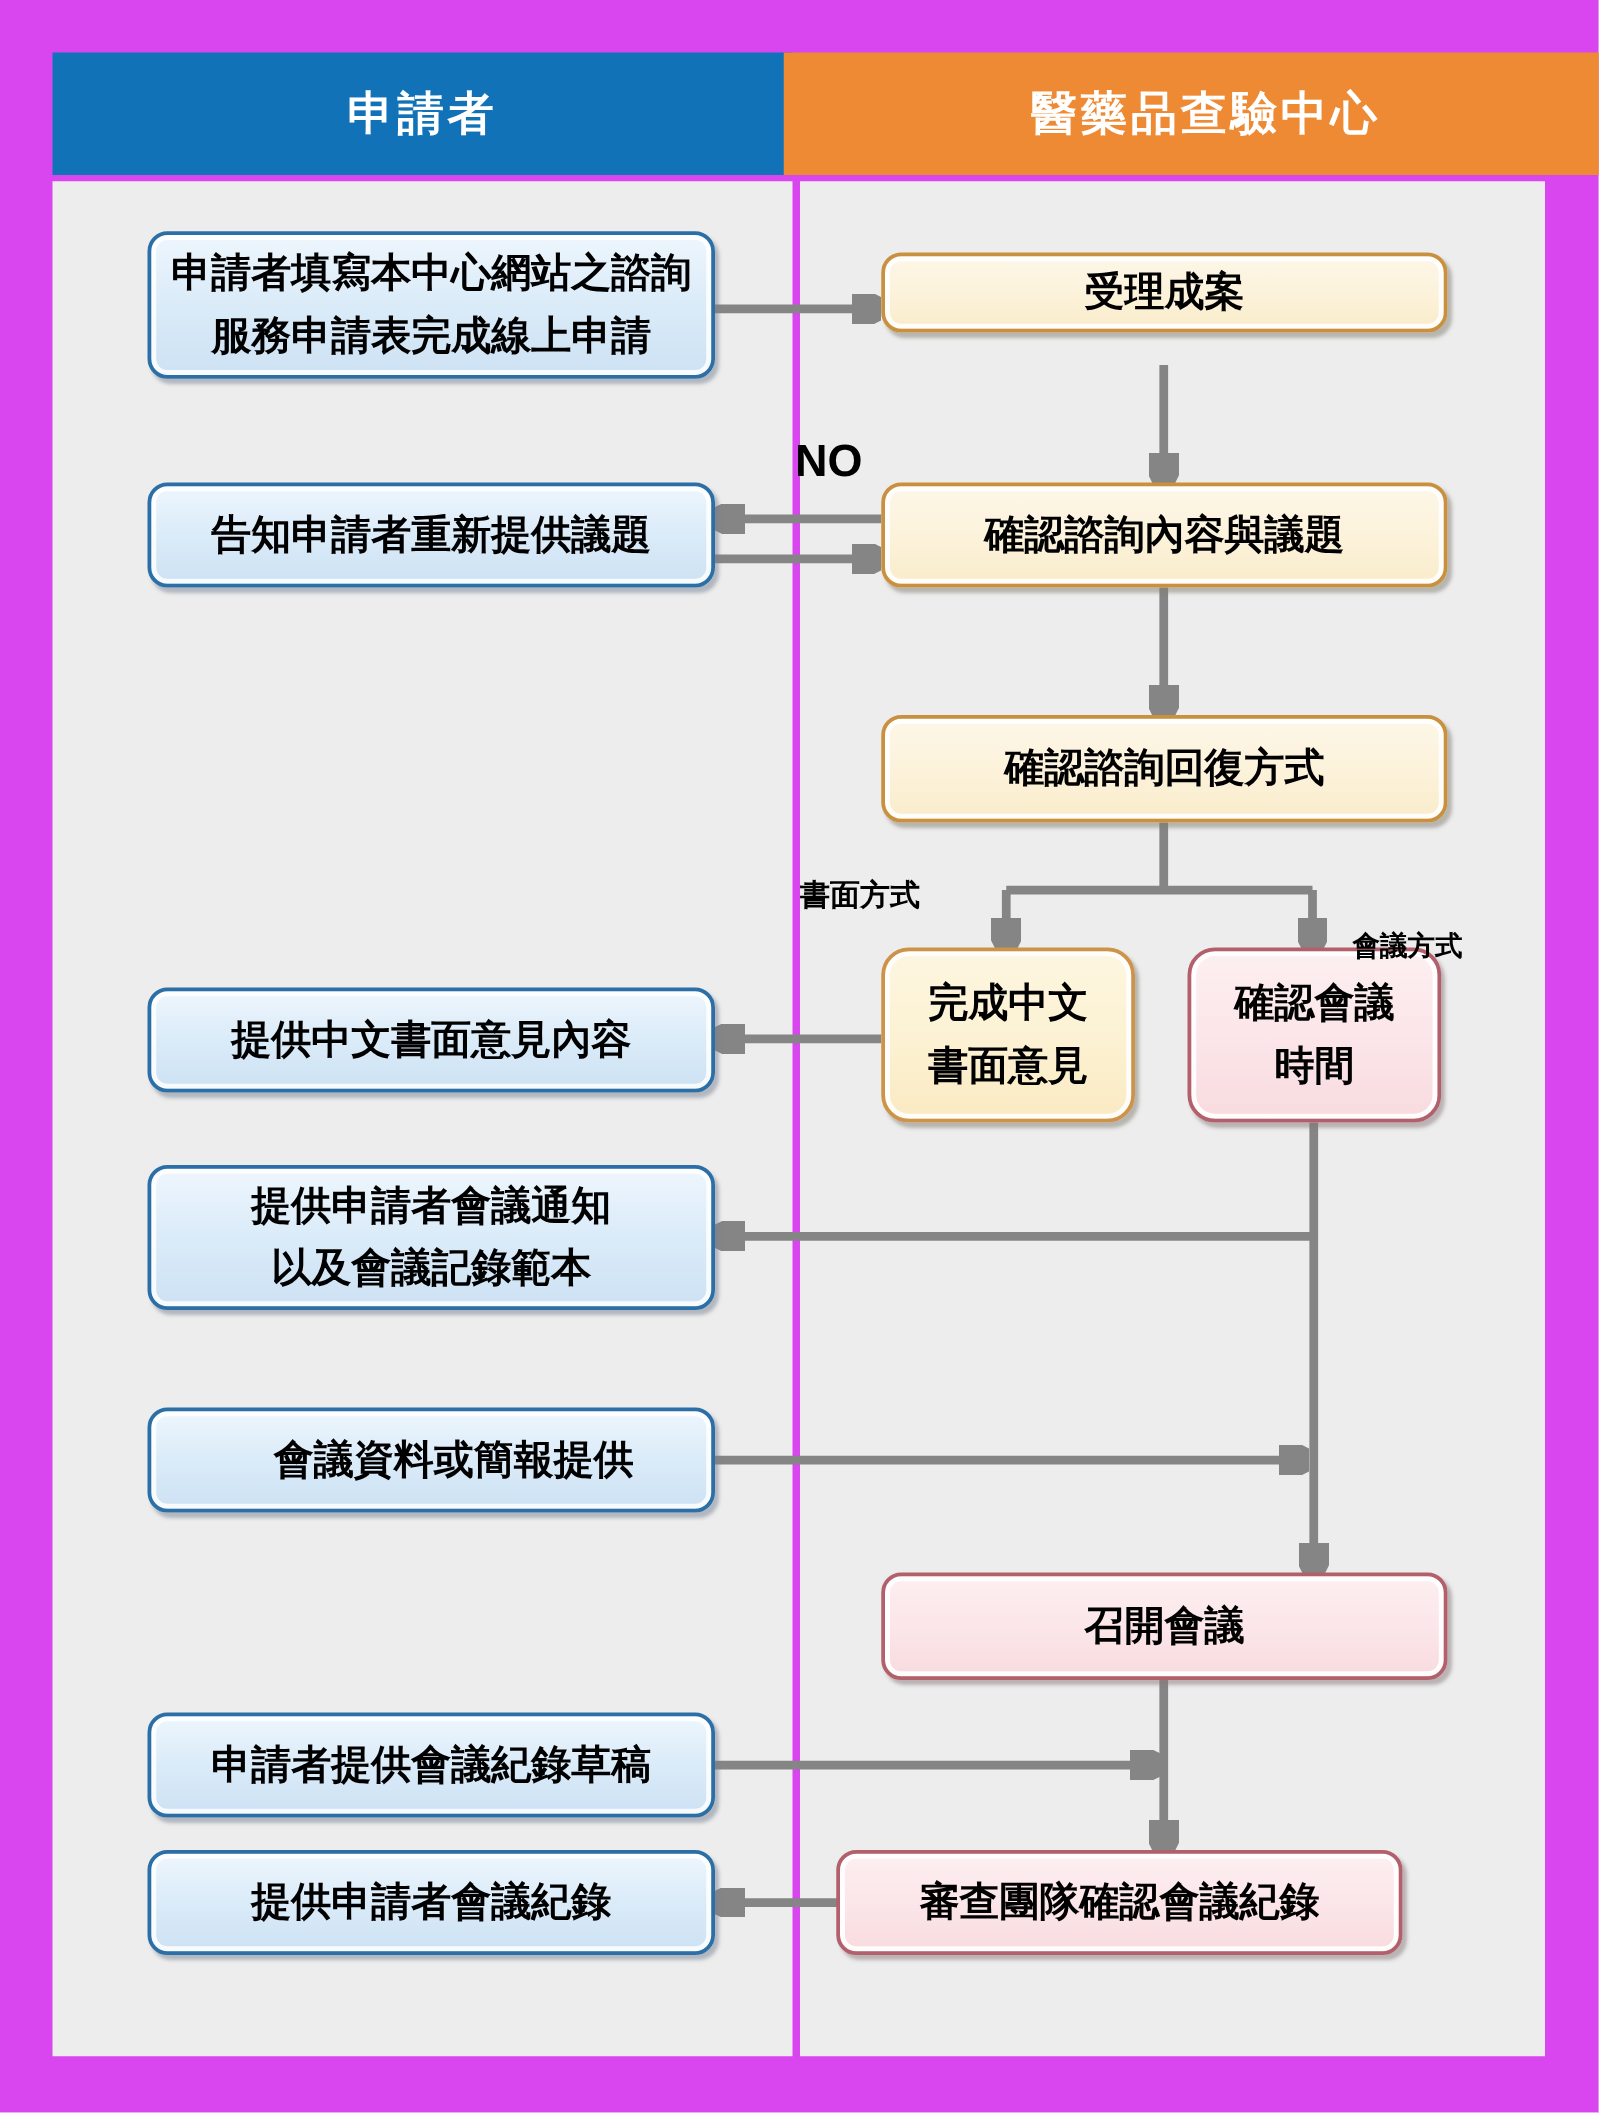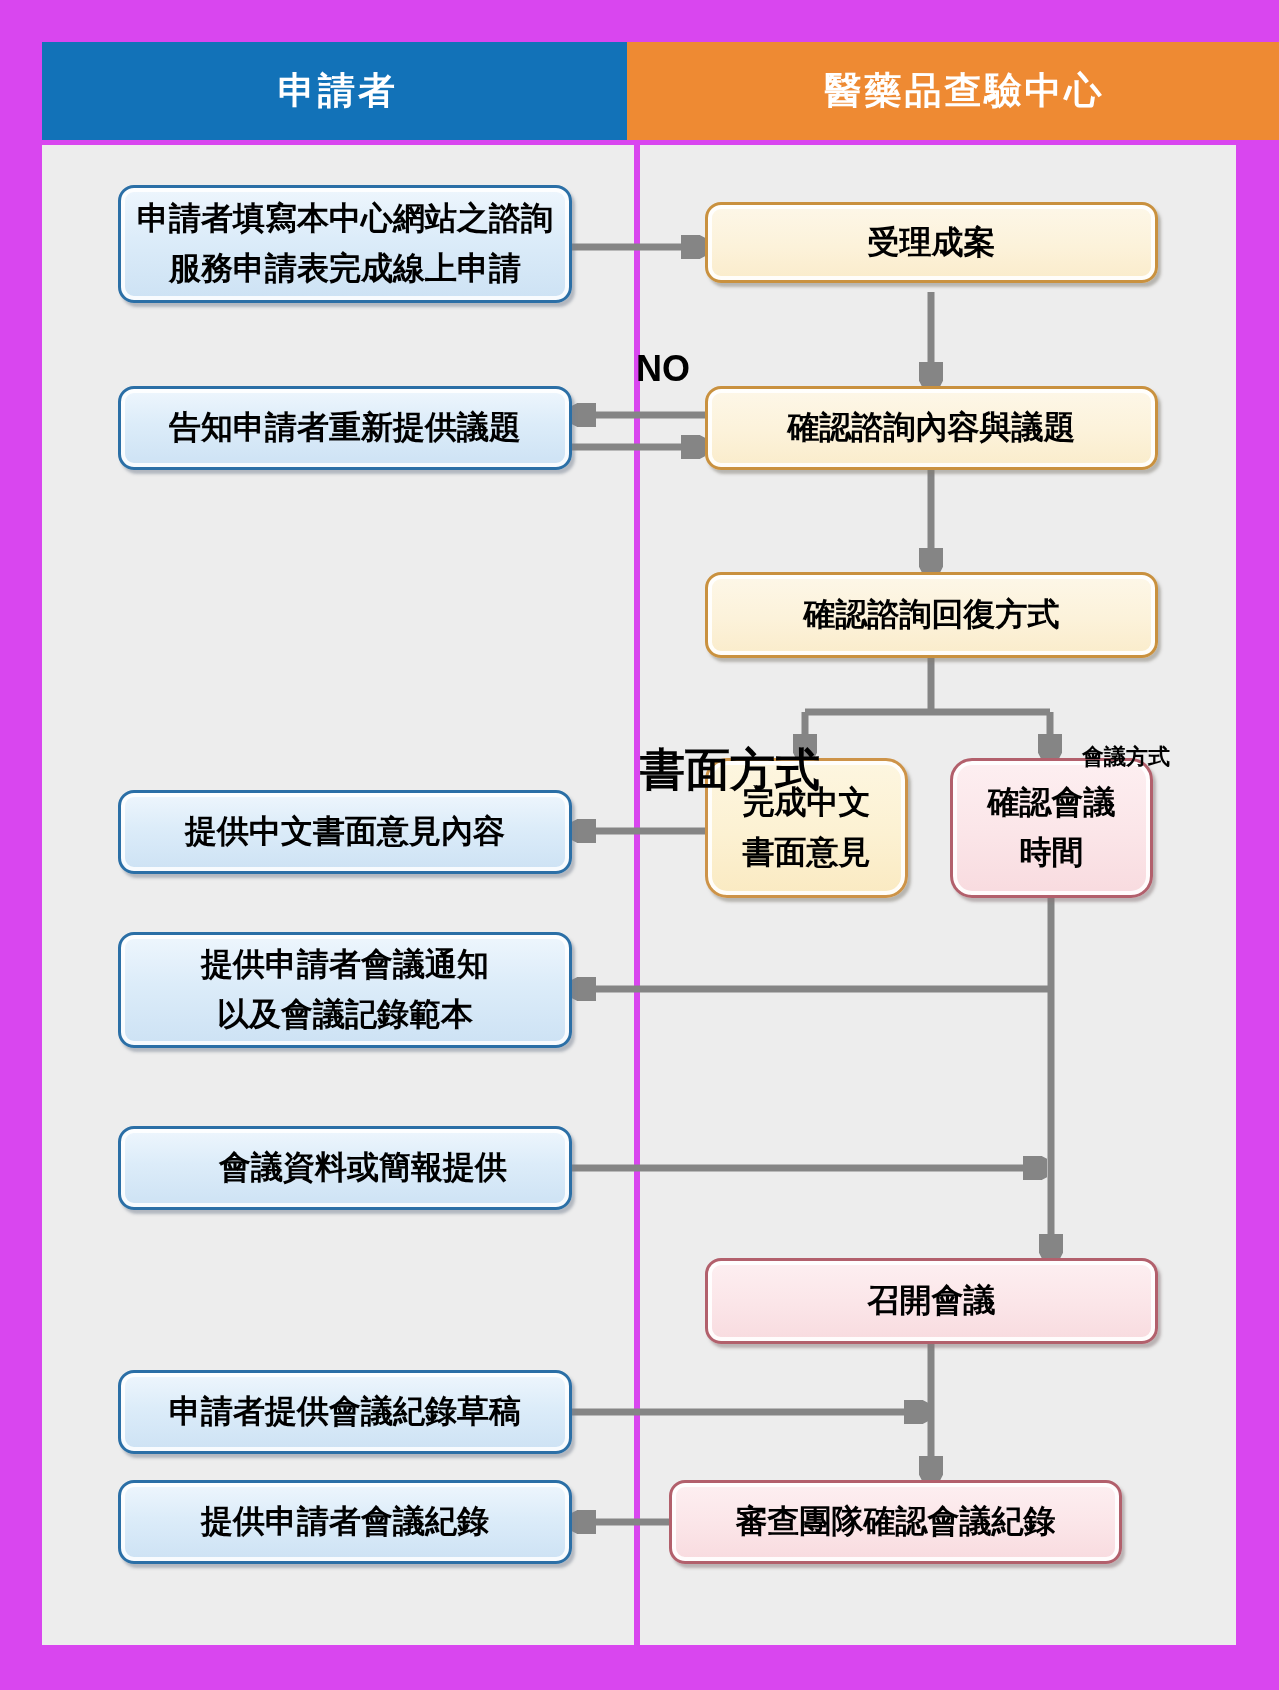--- a/index.html
+++ b/index.html
@@ -41,39 +41,39 @@
   }
   .pink{
     border:3px solid #b2606c;border-radius:22px;
     background:linear-gradient(180deg,#fdeff1 0%,#fbe5e8 55%,#f8dbdf 100%);
     box-shadow:inset 0 0 0 4px rgba(255,255,255,.9), 3px 4px 3px rgba(135,120,122,.5);
   }
   .pink-wide{border-radius:16px;}
 
   
   #n-apply           {left:118px;top:185px; width:454px;height:118px;}
-  #n-accept          {left:705px;top:202px; width:453px;height:81px;}
+  #n-accept          {left:705px;top:202px; width:453px;height:64px;}
   #n-renotify        {left:118px;top:386px; width:454px;height:84px;}
   #n-confirm-content {left:705px;top:386px; width:453px;height:84px;}
   #n-confirm-method  {left:705px;top:572px; width:453px;height:86px;}
   #n-complete-written{left:705px;top:758px; width:203px;height:140px;}
   #n-confirm-time    {left:950px;top:758px; width:203px;height:140px;}
   #n-provide-written {left:118px;top:790px; width:454px;height:84px;}
   #n-notice          {left:118px;top:932px; width:454px;height:116px;}
   #n-materials       {left:118px;top:1126px;width:454px;height:84px;padding-left:36px;}
   #n-hold            {left:705px;top:1258px;width:453px;height:86px;}
   #n-draft           {left:118px;top:1370px;width:454px;height:84px;}
   #n-confirm-minutes {left:669px;top:1480px;width:453px;height:84px;}
   #n-provide-minutes {left:118px;top:1480px;width:454px;height:84px;}
 
   .flow-label{
     position:absolute;font-weight:bold;color:#000;white-space:nowrap;
   }
   #lbl-no     {left:636px;top:348px;font-size:36px;}
-  #lbl-written{left:640px;top:740px;font-size:45px;}
+  #lbl-written{left:640px;top:700px;font-size:24px;}
   #lbl-meeting{left:1082px;top:742px;font-size:22px;}
 
   svg.arrows{position:absolute;left:0;top:0;width:1279px;height:1690px;pointer-events:none;}
   svg.arrows path{stroke:#858585;stroke-width:7;fill:none;}
 </style>
 </head>
 <body>
 
 <div class="stage">
 

